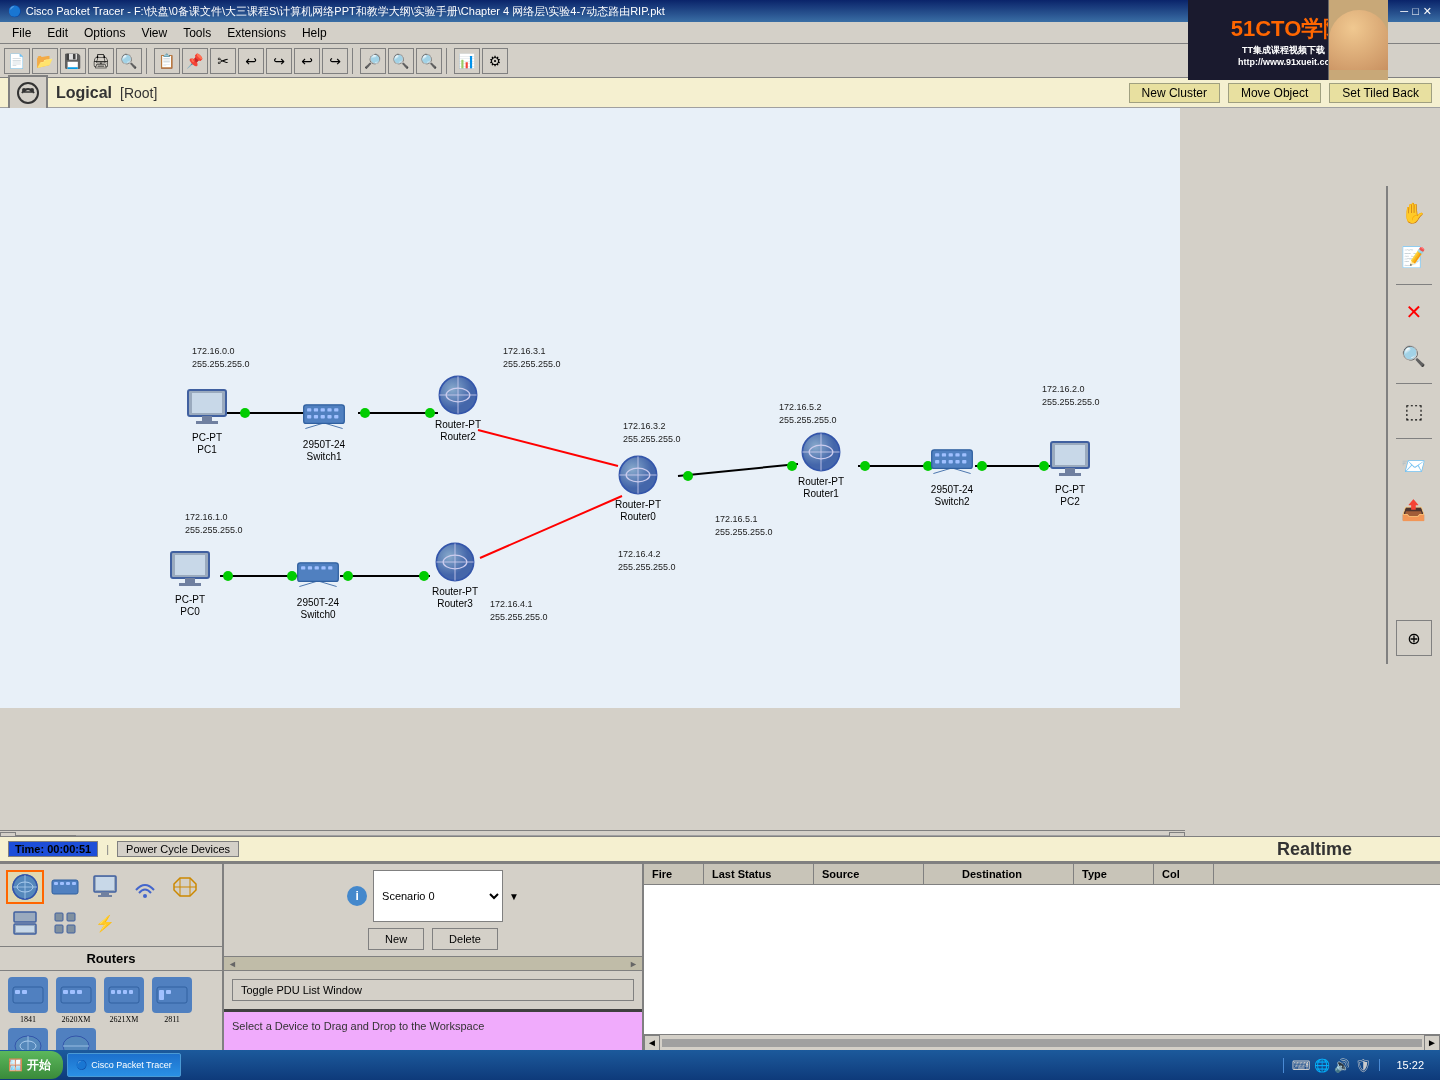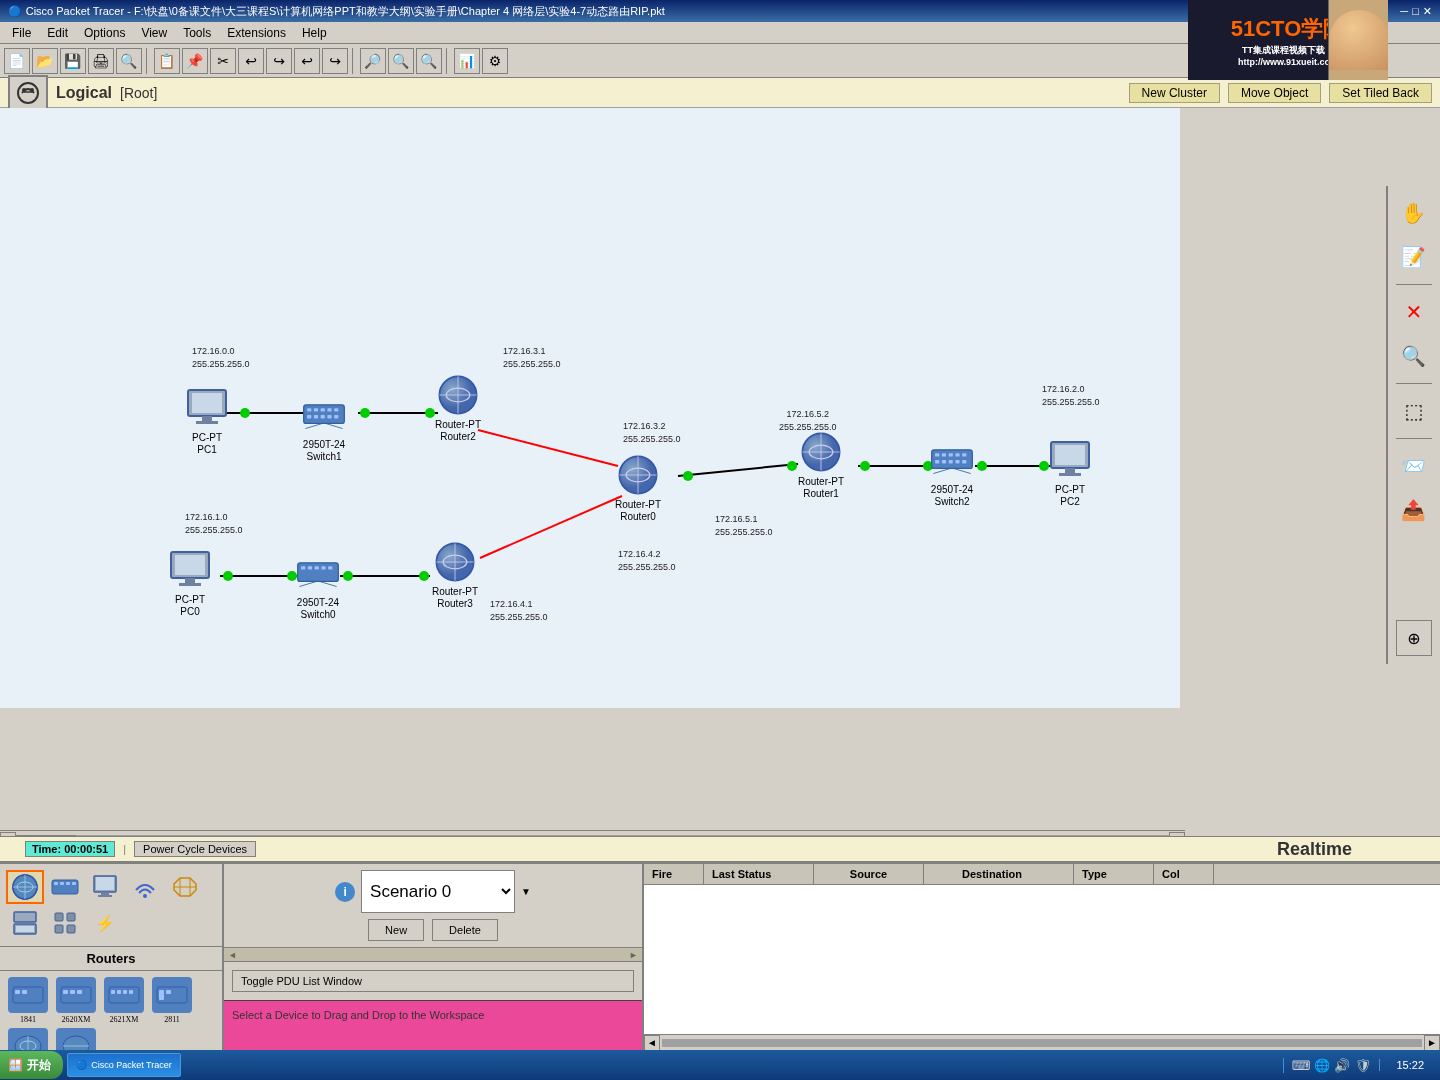--- a/index.html
+++ b/index.html
@@ -304,21 +304,21 @@
       font-size: 11px;
       font-weight: bold;
     }
     .event-col {
       padding: 4px 8px;
       border-right: 1px solid #808080;
       flex-shrink: 0;
     }
     .event-col-fire { width: 60px; }
     .event-col-status { width: 100px; }
-    .event-col-source { width: 120px; text-align: center; }
+    .event-col-source { width: 120px; }
     .event-col-dest { width: 120px; margin-left: 30px; }
     .event-col-type { width: 80px; }
     .event-col-col { width: 60px; }
 
     #event-body {
       flex: 1;
       background: white;
       overflow-y: auto;
     }
     #event-scrollbar {
@@ -551,21 +551,21 @@
     <circle cx="424" cy="468" r="5" fill="#00cc00"></circle>
 
     <line x1="480" y1="450" x2="622" y2="388" stroke="red" stroke-width="2"></line>
 
     <circle cx="640" cy="370" r="5" fill="#00cc00"></circle>
   </svg>
 
   <div class="ip-label" style="left:192px;top:237px;">172.16.0.0<br>255.255.255.0</div>
   <div class="ip-label" style="left:503px;top:237px;">172.16.3.1<br>255.255.255.0</div>
   <div class="ip-label" style="left:623px;top:312px;">172.16.3.2<br>255.255.255.0</div>
-  <div class="ip-label" style="left:779px;top:300px;text-align:center;">172.16.5.2<br>255.255.255.0</div>
+  <div class="ip-label" style="left:779px;top:293px;">172.16.5.2<br>255.255.255.0</div>
   <div class="ip-label" style="left:1042px;top:275px;">172.16.2.0<br>255.255.255.0</div>
   <div class="ip-label" style="left:185px;top:403px;">172.16.1.0<br>255.255.255.0</div>
   <div class="ip-label" style="left:715px;top:405px;">172.16.5.1<br>255.255.255.0</div>
   <div class="ip-label" style="left:618px;top:440px;">172.16.4.2<br>255.255.255.0</div>
   <div class="ip-label" style="left:490px;top:490px;">172.16.4.1<br>255.255.255.0</div>
 
   <div class="node" style="left:185px;top:278px;">
     <div class="node-icon">
       <svg width="42" height="40" viewBox="0 0 42 40">
         <rect x="2" y="2" width="38" height="26" rx="2" fill="#9aaabe" stroke="#4060a0" stroke-width="2"></rect>
@@ -754,21 +754,21 @@
 
 <div id="workspace-scrollbar" style="position:absolute;bottom:234px;left:0;width:1185px;height:16px;background:#d4d0c8;border-top:1px solid #808080;display:flex;align-items:center;">
   <div class="ws-scroll-arrow">◄</div>
   <div class="ws-scroll-track">
     <div class="ws-scroll-thumb"></div>
   </div>
   <div class="ws-scroll-arrow">►</div>
 </div>
 
 <div id="status-bar" style="position:absolute;bottom:218px;left:0;width:1440px;height:26px;background:#f5f0d0;border-top:1px solid #808080;border-bottom:1px solid #808080;display:flex;align-items:center;padding:0 8px;gap:8px;z-index:50;">
-  <span class="time-display" style="font-weight:bold;border:1px solid #808080;padding:1px 6px;background:#5eead4;font-size:11px;margin-left:17px;">Time: 00:00:51</span>
+  <span class="time-display" style="font-weight:bold;border:1px solid #808080;padding:1px 6px;background:#1d4ed8;font-size:11px;">Time: 00:00:51</span>
   <span style="color:#808080;">|</span>
   <button class="power-btn" style="background:#d4d0c8;border:1px solid #808080;padding:1px 8px;cursor:pointer;font-size:11px;">Power Cycle Devices</button>
   <span class="realtime-label" style="margin-left:auto;font-size:18px;font-weight:bold;color:#333;margin-right:80px;">Realtime</span>
 </div>
 
 <div id="bottom-panel" style="position:absolute;bottom:30px;left:0;width:1440px;height:188px;background:#d4d0c8;border-top:2px solid #808080;display:flex;">
 
   <div id="device-categories" style="width:224px;background:#d4d0c8;border-right:2px solid #808080;display:flex;flex-direction:column;">
     <div id="category-icons" style="display:flex;flex-wrap:wrap;padding:6px;gap:2px;border-bottom:1px solid #808080;">
 
@@ -896,39 +896,39 @@
         </div>
 
       </div>
     </div>
   </div>
 
   <div id="pdu-section" style="flex:1;display:flex;flex-direction:column;border-right:2px solid #808080;max-width:420px;">
     <div id="pdu-controls" style="display:flex;flex-direction:column;padding:6px;gap:6px;border-bottom:1px solid #808080;">
       <div style="display:flex;align-items:center;gap:6px;">
         <div style="width:20px;height:20px;background:#4488cc;border-radius:50%;display:flex;align-items:center;justify-content:center;color:white;font-size:12px;font-weight:bold;">i</div>
-        <select class="select-box" style="width:154px;border:1px solid #808080;background:white;padding:10px 4px;font-size:17px;">
+        <select class="select-box" style="width:130px;border:1px solid #808080;background:white;padding:18px 4px;font-size:11px;">
           <option>Scenario 0</option>
         </select>
         <span style="font-size:10px;">▼</span>
       </div>
       <div style="display:flex;gap:8px;">
         <button class="pdu-btn" style="padding:4px 16px;background:#d4d0c8;border:1px solid #808080;cursor:pointer;font-size:11px;">New</button>
         <button class="pdu-btn" style="padding:4px 16px;background:#d4d0c8;border:1px solid #808080;cursor:pointer;font-size:11px;">Delete</button>
       </div>
     </div>
 
     <div style="height:14px;background:#c0bca8;border-bottom:1px solid #808080;display:flex;align-items:center;justify-content:space-between;padding:0 4px;">
       <span style="font-size:9px;color:#666;">◄</span>
       <span style="font-size:9px;color:#666;">►</span>
     </div>
 
     <button style="margin:8px;padding:4px 8px;background:#d4d0c8;border:1px solid #808080;cursor:pointer;font-size:11px;text-align:left;">Toggle PDU List Window</button>
 
-    <div id="pdu-hint" style="padding:8px;font-size:11px;color:#333;background:#ec4899;border-top:1px solid #404040;flex:1;margin-top:auto;">Select a Device to Drag and Drop to the Workspace</div>
+    <div id="pdu-hint" style="padding:8px;font-size:11px;color:#333;background:#f0abfc;border-top:3px solid #404040;flex:1;margin-top:auto;">Select a Device to Drag and Drop to the Workspace</div>
   </div>
 
   <div id="event-section" style="flex:1;display:flex;flex-direction:column;">
     <div id="event-header" style="display:flex;background:#c8c4b8;border-bottom:1px solid #808080;font-size:11px;font-weight:bold;">
       <div class="event-col event-col-fire" style="padding:4px 8px;border-right:1px solid #808080;width:60px;">Fire</div>
       <div class="event-col event-col-status" style="padding:4px 8px;border-right:1px solid #808080;width:110px;">Last Status</div>
       <div class="event-col event-col-source" style="padding:4px 8px;border-right:1px solid #808080;width:110px;">Source</div>
       <div class="event-col event-col-dest" style="padding:4px 8px;border-right:1px solid #808080;width:120px;">Destination</div>
       <div class="event-col event-col-type" style="padding:4px 8px;border-right:1px solid #808080;width:80px;">Type</div>
       <div class="event-col event-col-col" style="padding:4px 8px;width:60px;">Col</div>

